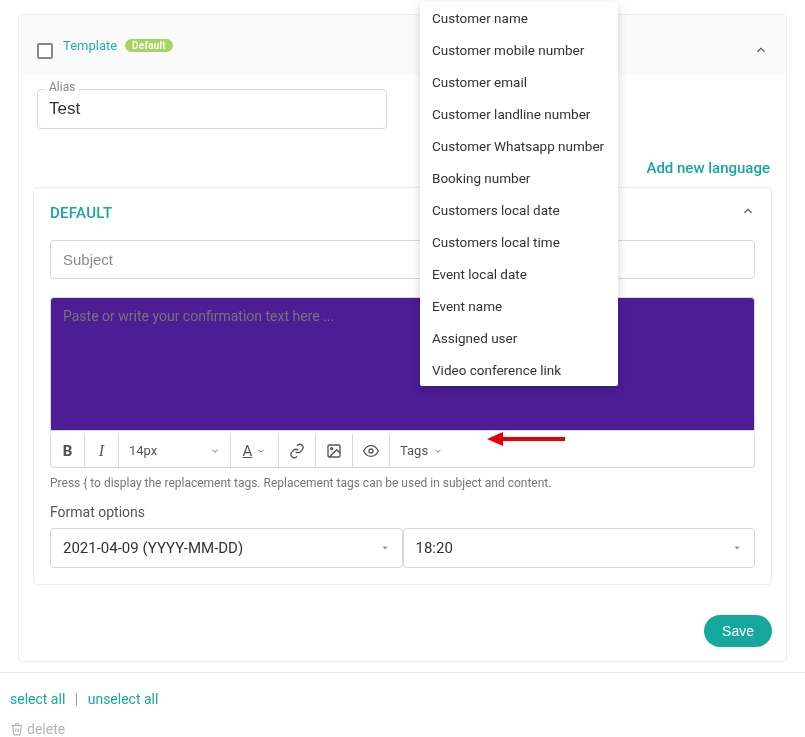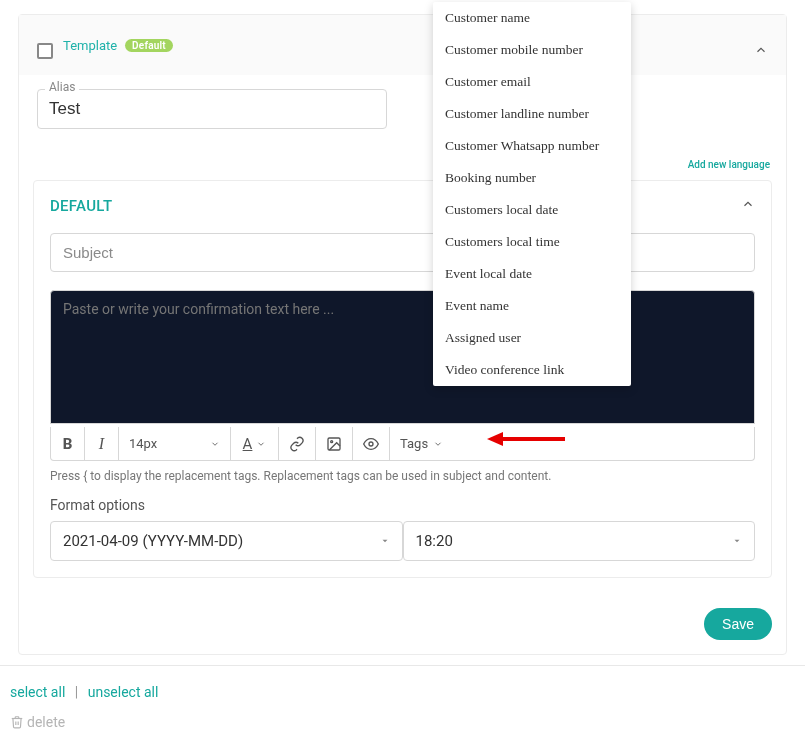--- a/index.html
+++ b/index.html
@@ -82,21 +82,21 @@
     padding: 9px 11px;
     color: #333;
   }
   .lang-row {
     display: flex;
     justify-content: flex-end;
     padding: 12px 16px 0 16px;
   }
   .add-lang {
     color: #16a89e;
-    font-size: 10px;
+    font-size: 15px;
     font-weight: 500;
     cursor: pointer;
     text-align: center;
   }
   .inner-card {
     margin: 10px 14px 18px 14px;
     border: 1px solid #ececec;
     border-radius: 4px;
     padding: 16px 16px;
     position: relative;
@@ -127,21 +127,21 @@
   .text-field::placeholder { color: #8a8a8a; }
   .editor-area {
     width: 100%;
     border: 1px solid #d7d7d7;
     border-radius: 4px 4px 0 0;
     padding: 10px 12px;
     height: 134px;
     font-size: 14px;
     color: #8a8a8a;
     margin-top: 18px;
-    background: #0f172a;
+    background: #4c1d95;
     resize: none;
     font-family: inherit;
   }
   .toolbar {
     display: flex;
     border: 1px solid #d7d7d7;
     border-top: none;
     border-radius: 0 0 4px 4px;
     height: 34px;
     background: #fff;
@@ -207,28 +207,27 @@
     border: none;
     padding: 8px 18px;
     border-radius: 18px;
     font-size: 14px;
     font-weight: 500;
     cursor: pointer;
   }
   
   .dropdown {
     position: absolute;
-    left: 433px;
+    left: 420px;
     top: 2px;
     width: 198px;
     background: #fff;
     border-radius: 2px;
     box-shadow: 0 3px 10px rgba(0,0,0,0.18);
     z-index: 50;
-    font-family: Liberation Serif, serif;
   }
   .dropdown-scroll {
     max-height: 410px;
     overflow-y: scroll;
   }
   .dd-item {
     padding: 8px 12px 8px 12px;
     font-size: 13.5px;
     color: #333;
     cursor: pointer;

